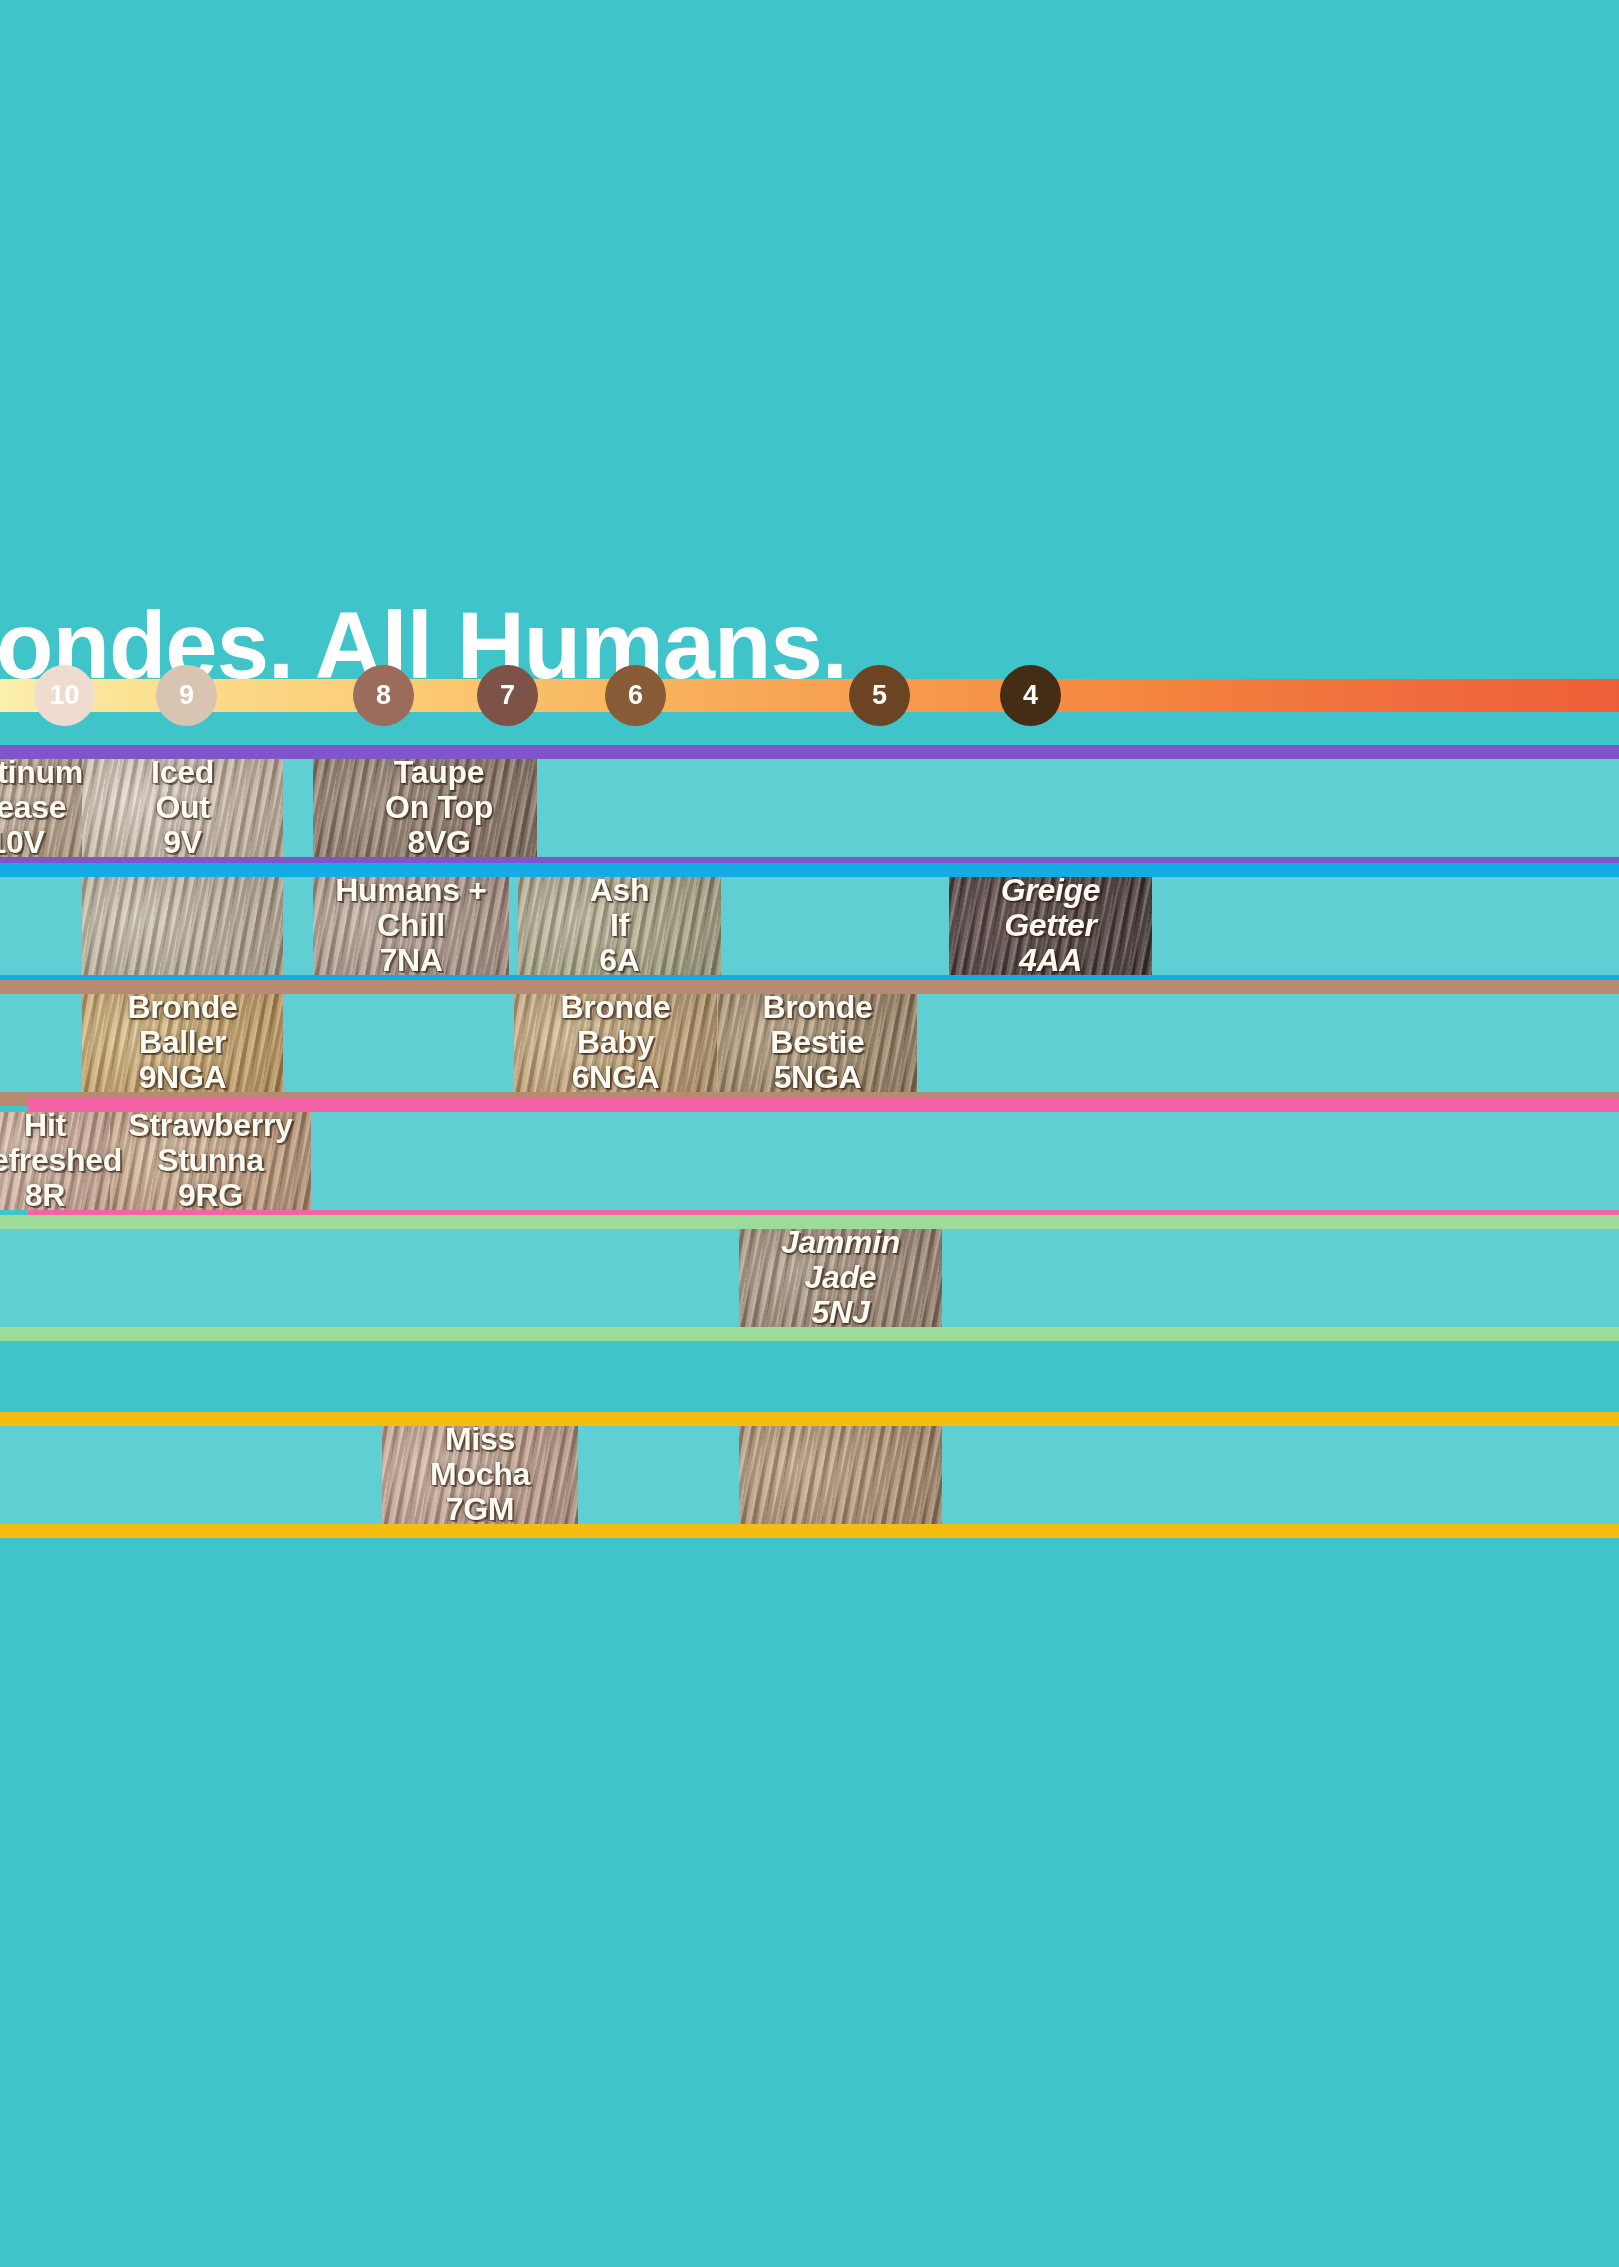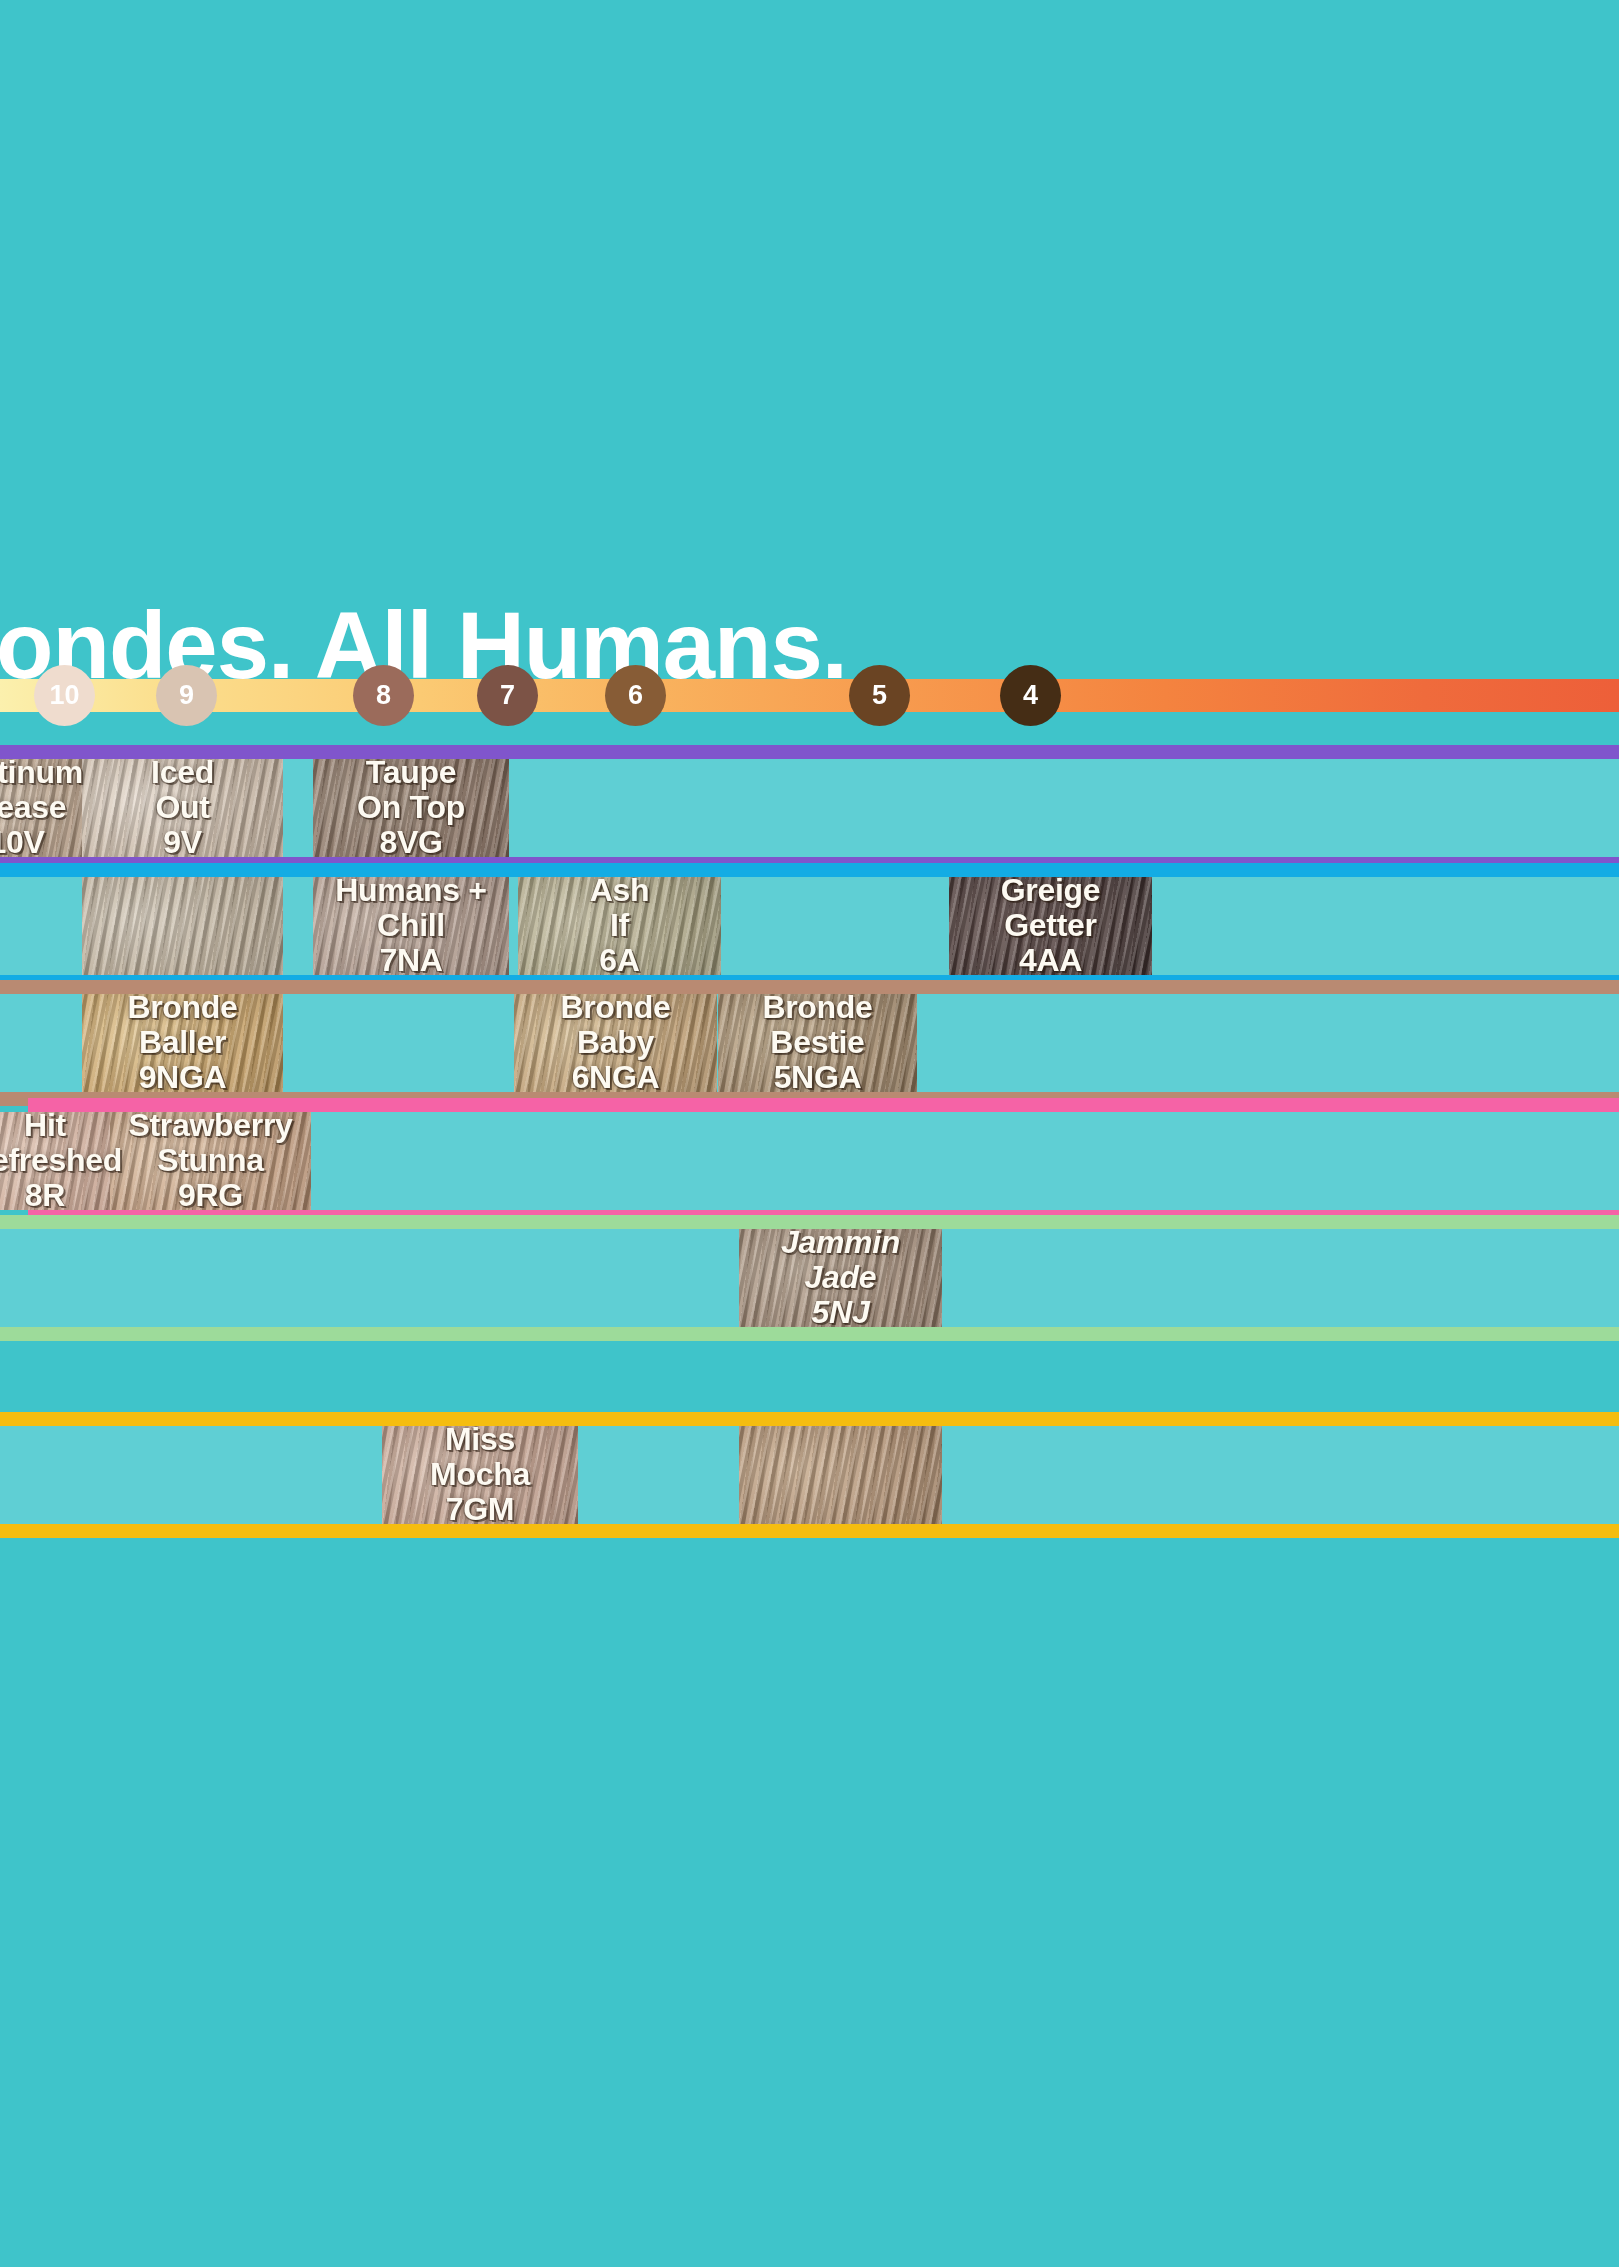--- a/index.html
+++ b/index.html
@@ -155,21 +155,21 @@
           </div>
         </div>
         <div class="swatch" style="left: 82px; width: 201px; top: 13.7px; height: 98px;">
           <div class="swatch-img" style="background: repeating-linear-gradient(102deg, rgba(255, 255, 255, 0.2) 0px, rgba(255, 255, 255, 0.2) 2px, rgba(0, 0, 0, 0.14) 2.9px, rgba(0, 0, 0, 0.14) 5.9px, rgba(255, 255, 255, 0.07) 6.9px, rgba(255, 255, 255, 0.07) 9.8px), repeating-linear-gradient(97deg, rgba(0, 0, 0, 0.1) 0px, rgba(0, 0, 0, 0.1) 4.9px, rgba(255, 255, 255, 0.1) 5.9px, rgba(255, 255, 255, 0.1) 12.7px), radial-gradient(120% 150% at 28% 42%, rgb(228, 216, 203) 0%, rgb(195, 178, 160) 45%, rgb(154, 136, 118) 100%);"></div>
           <div class="swatch-label">
             <span class="ln">Iced</span>
             <span class="ln">Out</span>
             <span class="code">9V</span>
           </div>
         </div>
-        <div class="swatch" style="left: 313px; width: 196px; top: 13.7px; height: 98px;">
+        <div class="swatch" style="left: 313px; width: 196px; top: 13.7px; height: 98px; padding-left: 28px;">
           <div class="swatch-img" style="background: repeating-linear-gradient(102deg, rgba(255, 255, 255, 0.2) 0px, rgba(255, 255, 255, 0.2) 2px, rgba(0, 0, 0, 0.14) 2.9px, rgba(0, 0, 0, 0.14) 5.9px, rgba(255, 255, 255, 0.07) 6.9px, rgba(255, 255, 255, 0.07) 9.8px), repeating-linear-gradient(97deg, rgba(0, 0, 0, 0.1) 0px, rgba(0, 0, 0, 0.1) 4.9px, rgba(255, 255, 255, 0.1) 5.9px, rgba(255, 255, 255, 0.1) 12.7px), radial-gradient(120% 150% at 28% 42%, rgb(160, 141, 124) 0%, rgb(138, 115, 99) 45%, rgb(95, 76, 64) 100%);"></div>
           <div class="swatch-label">
             <span class="ln">Taupe</span>
             <span class="ln">On Top</span>
             <span class="code">8VG</span>
           </div>
         </div>
       </div>
       <div class="row" style="top: 863px; height: 125px;">
         <div class="row-bar" style="top: 0px; height: 13.7px; background: rgb(19, 172, 228);"></div>
@@ -187,21 +187,21 @@
           </div>
         </div>
         <div class="swatch" style="left: 518px; width: 203px; top: 13.7px; height: 98px;">
           <div class="swatch-img" style="background: repeating-linear-gradient(102deg, rgba(255, 255, 255, 0.2) 0px, rgba(255, 255, 255, 0.2) 2px, rgba(0, 0, 0, 0.14) 2.9px, rgba(0, 0, 0, 0.14) 5.9px, rgba(255, 255, 255, 0.07) 6.9px, rgba(255, 255, 255, 0.07) 9.8px), repeating-linear-gradient(97deg, rgba(0, 0, 0, 0.1) 0px, rgba(0, 0, 0, 0.1) 4.9px, rgba(255, 255, 255, 0.1) 5.9px, rgba(255, 255, 255, 0.1) 12.7px), radial-gradient(120% 150% at 28% 42%, rgb(196, 189, 161) 0%, rgb(167, 160, 128) 45%, rgb(110, 106, 82) 100%);"></div>
           <div class="swatch-label">
             <span class="ln">Ash</span>
             <span class="ln">If</span>
             <span class="code">6A</span>
           </div>
         </div>
-        <div class="swatch" style="left: 949px; width: 203px; top: 13.7px; height: 98px;">
+        <div class="swatch" style="left: 949px; width: 203px; top: 13.7px; height: 98px; font-style: italic;">
           <div class="swatch-img" style="background: repeating-linear-gradient(102deg, rgba(255, 255, 255, 0.2) 0px, rgba(255, 255, 255, 0.2) 2px, rgba(0, 0, 0, 0.14) 2.9px, rgba(0, 0, 0, 0.14) 5.9px, rgba(255, 255, 255, 0.07) 6.9px, rgba(255, 255, 255, 0.07) 9.8px), repeating-linear-gradient(97deg, rgba(0, 0, 0, 0.1) 0px, rgba(0, 0, 0, 0.1) 4.9px, rgba(255, 255, 255, 0.1) 5.9px, rgba(255, 255, 255, 0.1) 12.7px), radial-gradient(120% 150% at 28% 42%, rgb(94, 75, 72) 0%, rgb(74, 58, 56) 45%, rgb(36, 27, 28) 100%);"></div>
           <div class="swatch-label">
             <span class="ln">Greige</span>
             <span class="ln">Getter</span>
             <span class="code">4AA</span>
           </div>
         </div>
       </div>
       <div class="row" style="top: 980px; height: 125px;">
         <div class="row-bar" style="top: 0px; height: 13.7px; background: rgb(185, 138, 114);"></div>

